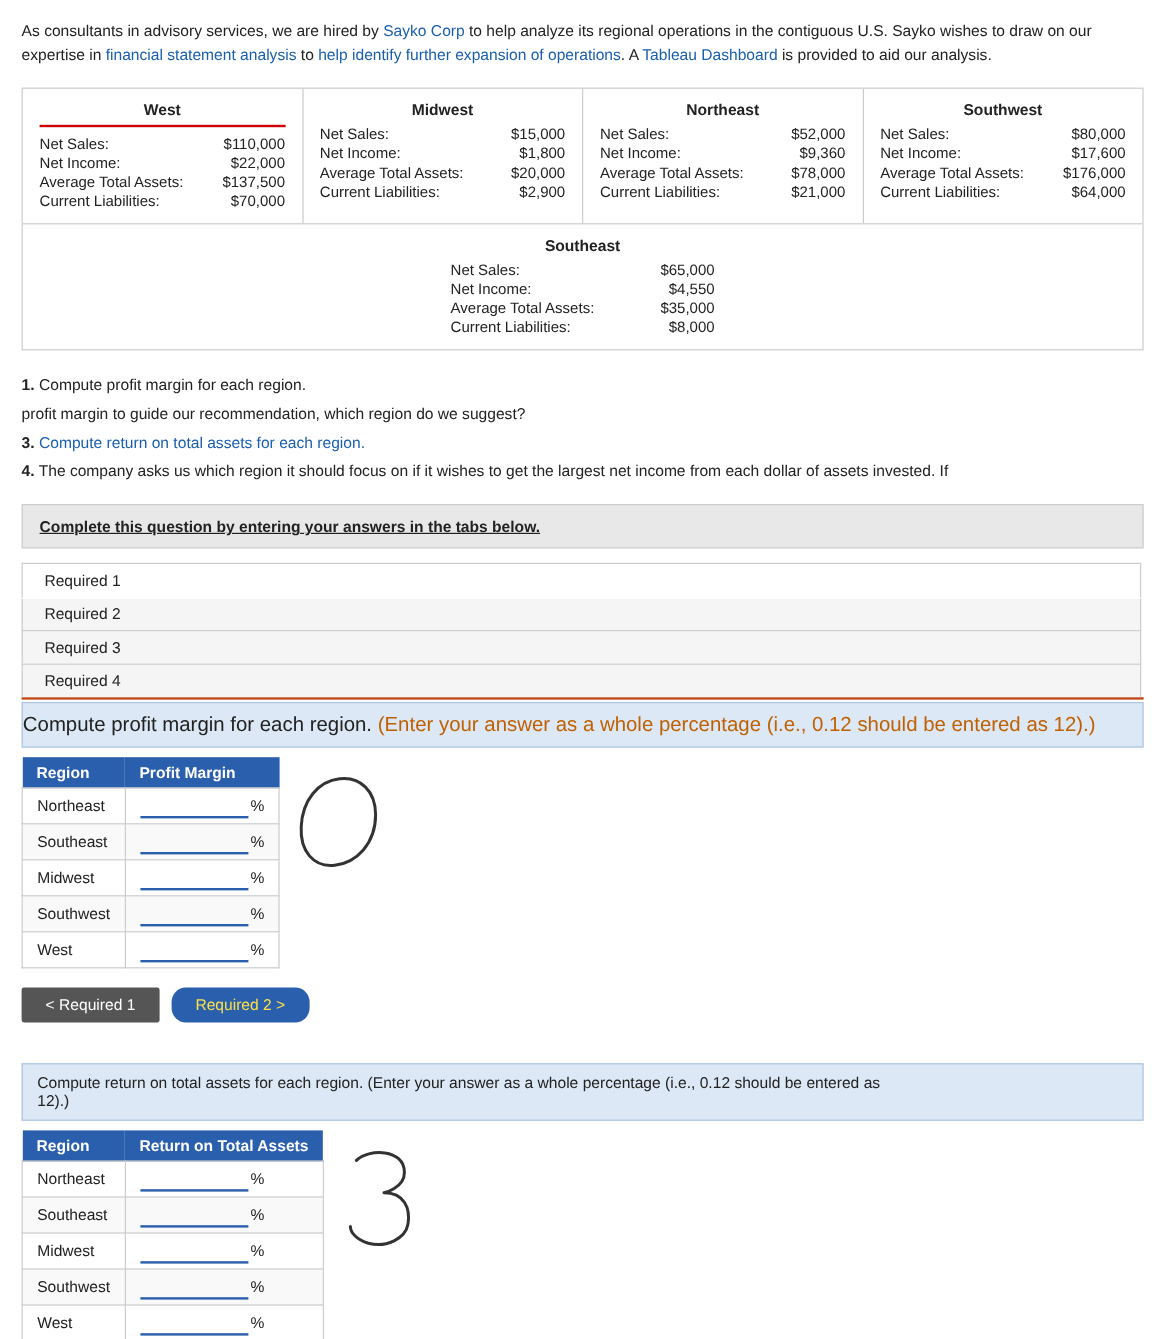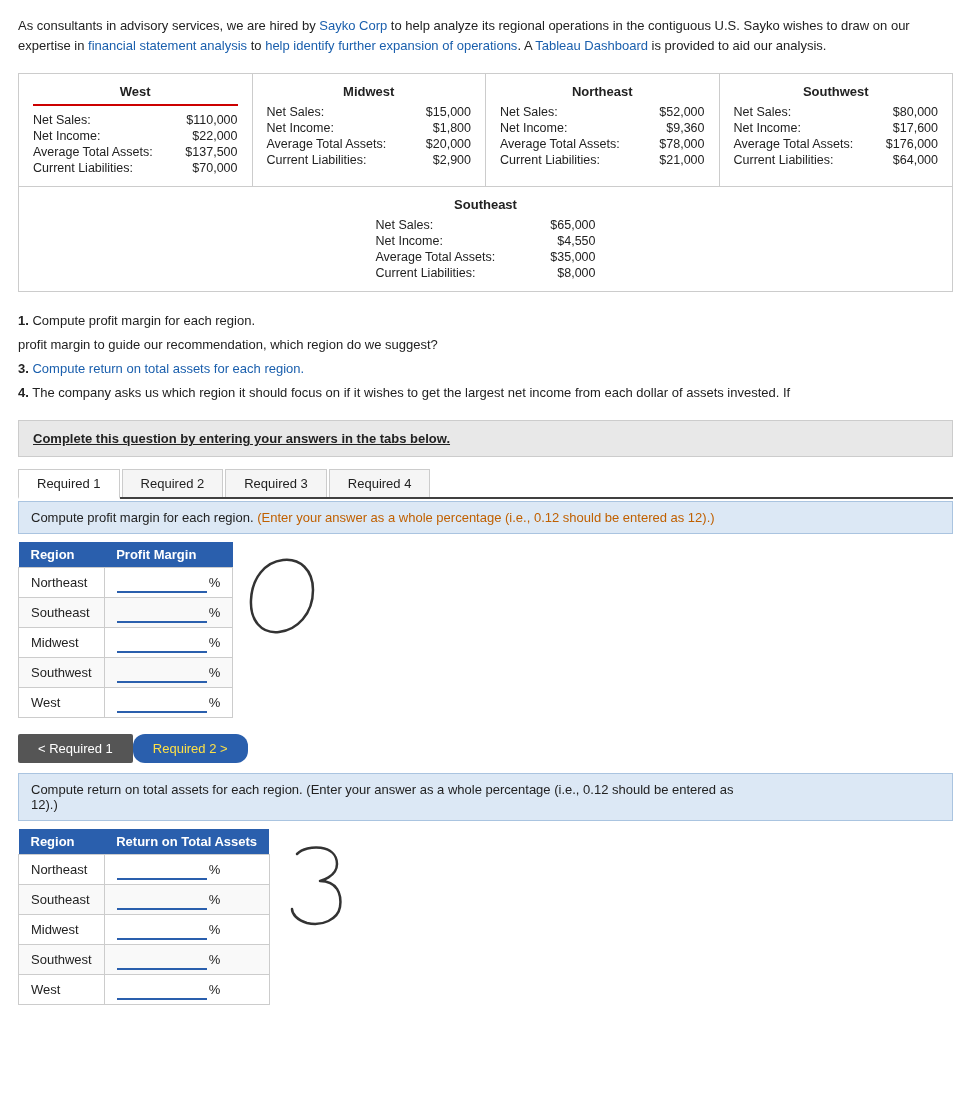--- a/index.html
+++ b/index.html
@@ -34,22 +34,23 @@
       padding: 10px 14px;
       font-weight: bold;
       font-size: 13px;
       margin-bottom: 12px;
       text-decoration: underline;
     }
 
     
     .tabs {
       display: flex;
-      border-bottom: 2px solid #404040;
+      border-bottom: 2px solid #c2410c;
       margin-bottom: 0;
+      flex-direction: column;
     }
     .tab {
       padding: 6px 18px;
       border: 1px solid #ccc;
       border-bottom: none;
       cursor: pointer;
       background: #f5f5f5;
       font-size: 13px;
       margin-right: 2px;
     }
@@ -57,22 +58,22 @@
       background: #fff;
       border-bottom: 2px solid #fff;
       margin-bottom: -2px;
       z-index: 1;
     }
 
     
     .instruction-bar {
       background: #dce8f5;
       border: 1px solid #aac4e0;
-      padding: 8px 12px;
-      font-size: 13px;
+      padding: 8px 0;
+      font-size: 17px;
       margin-top: 2px;
       margin-bottom: 8px;
     }
     .instruction-bar .orange { color: #c06000; }
 
     
     .data-table {
       border-collapse: collapse;
       font-size: 13px;
       margin-bottom: 10px;
@@ -104,22 +105,23 @@
       font-size: 13px;
       padding: 2px 4px;
       text-align: right;
       background: transparent;
     }
     .percent-sign { font-size: 13px; }
 
     
     .nav-buttons {
       display: flex;
+      gap: 10px;
       margin-top: 6px;
-      margin-bottom: 10px;
+      margin-bottom: 34px;
     }
     .btn-prev {
       background: #555;
       color: #fff;
       border: none;
       padding: 7px 20px;
       font-size: 13px;
       cursor: pointer;
       border-radius: 2px;
     }

